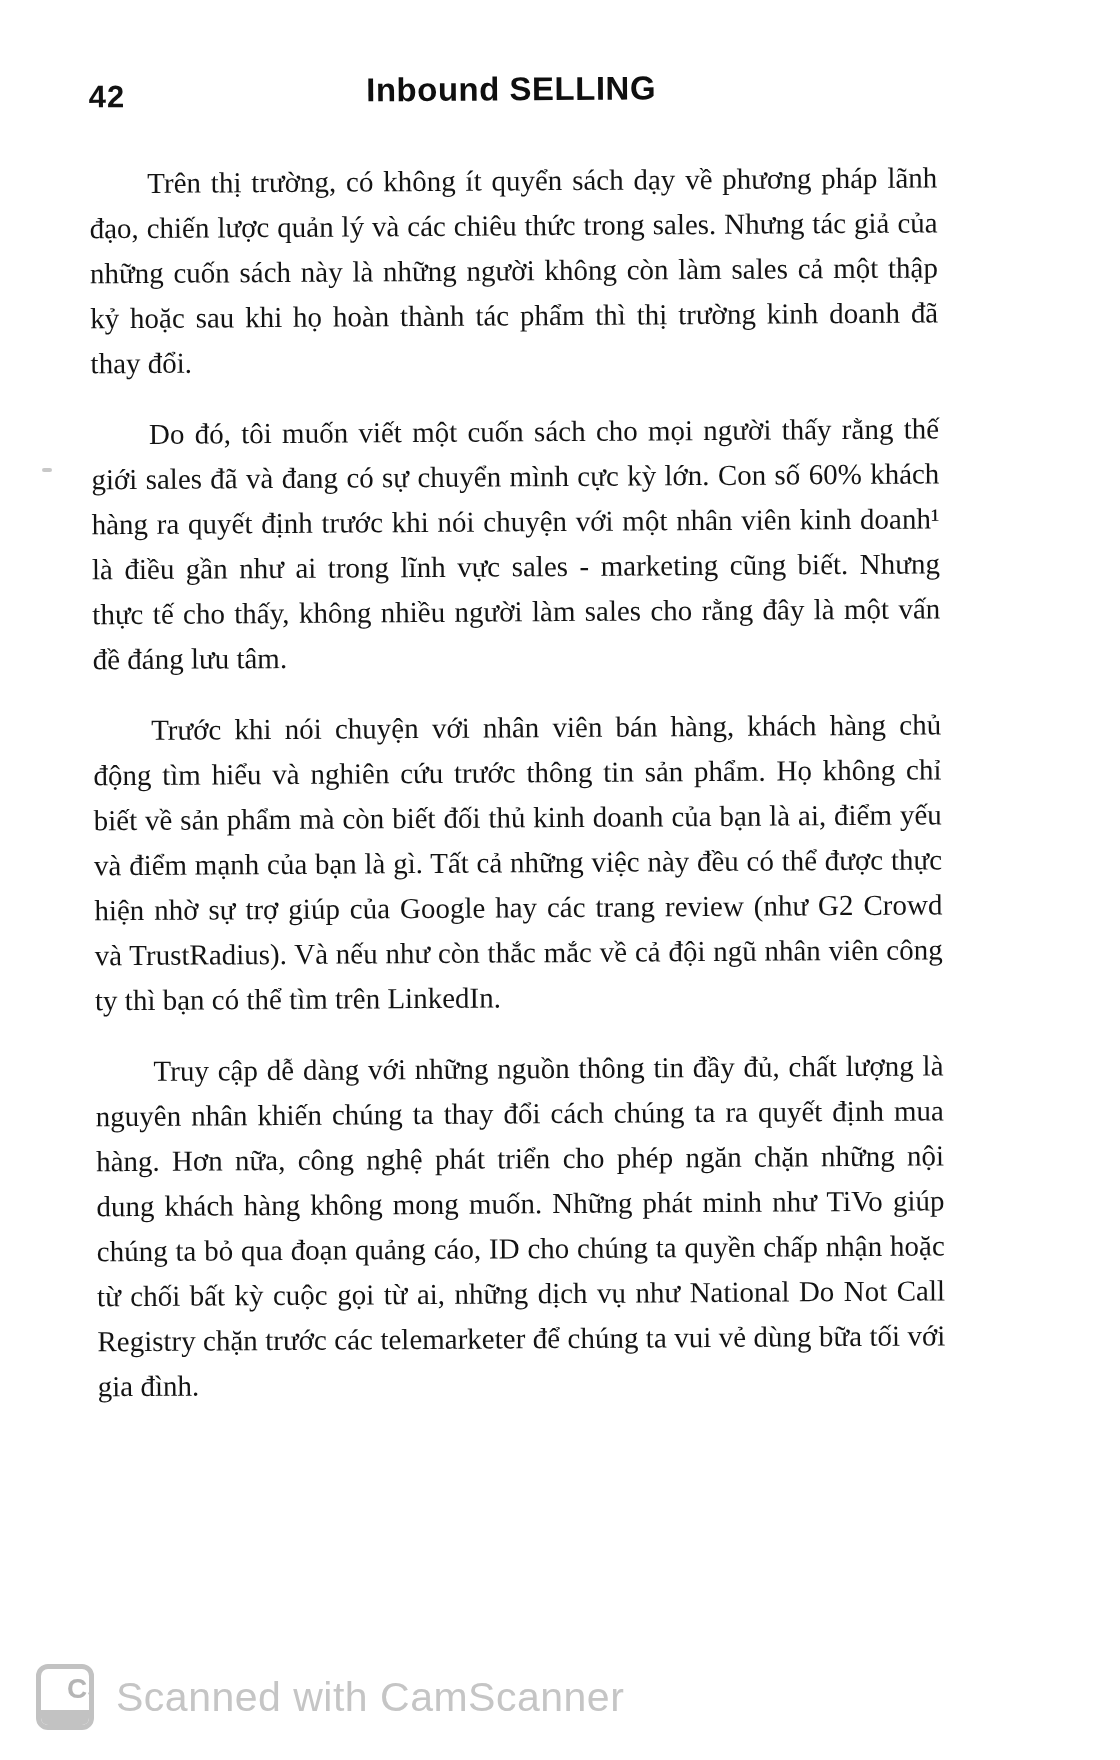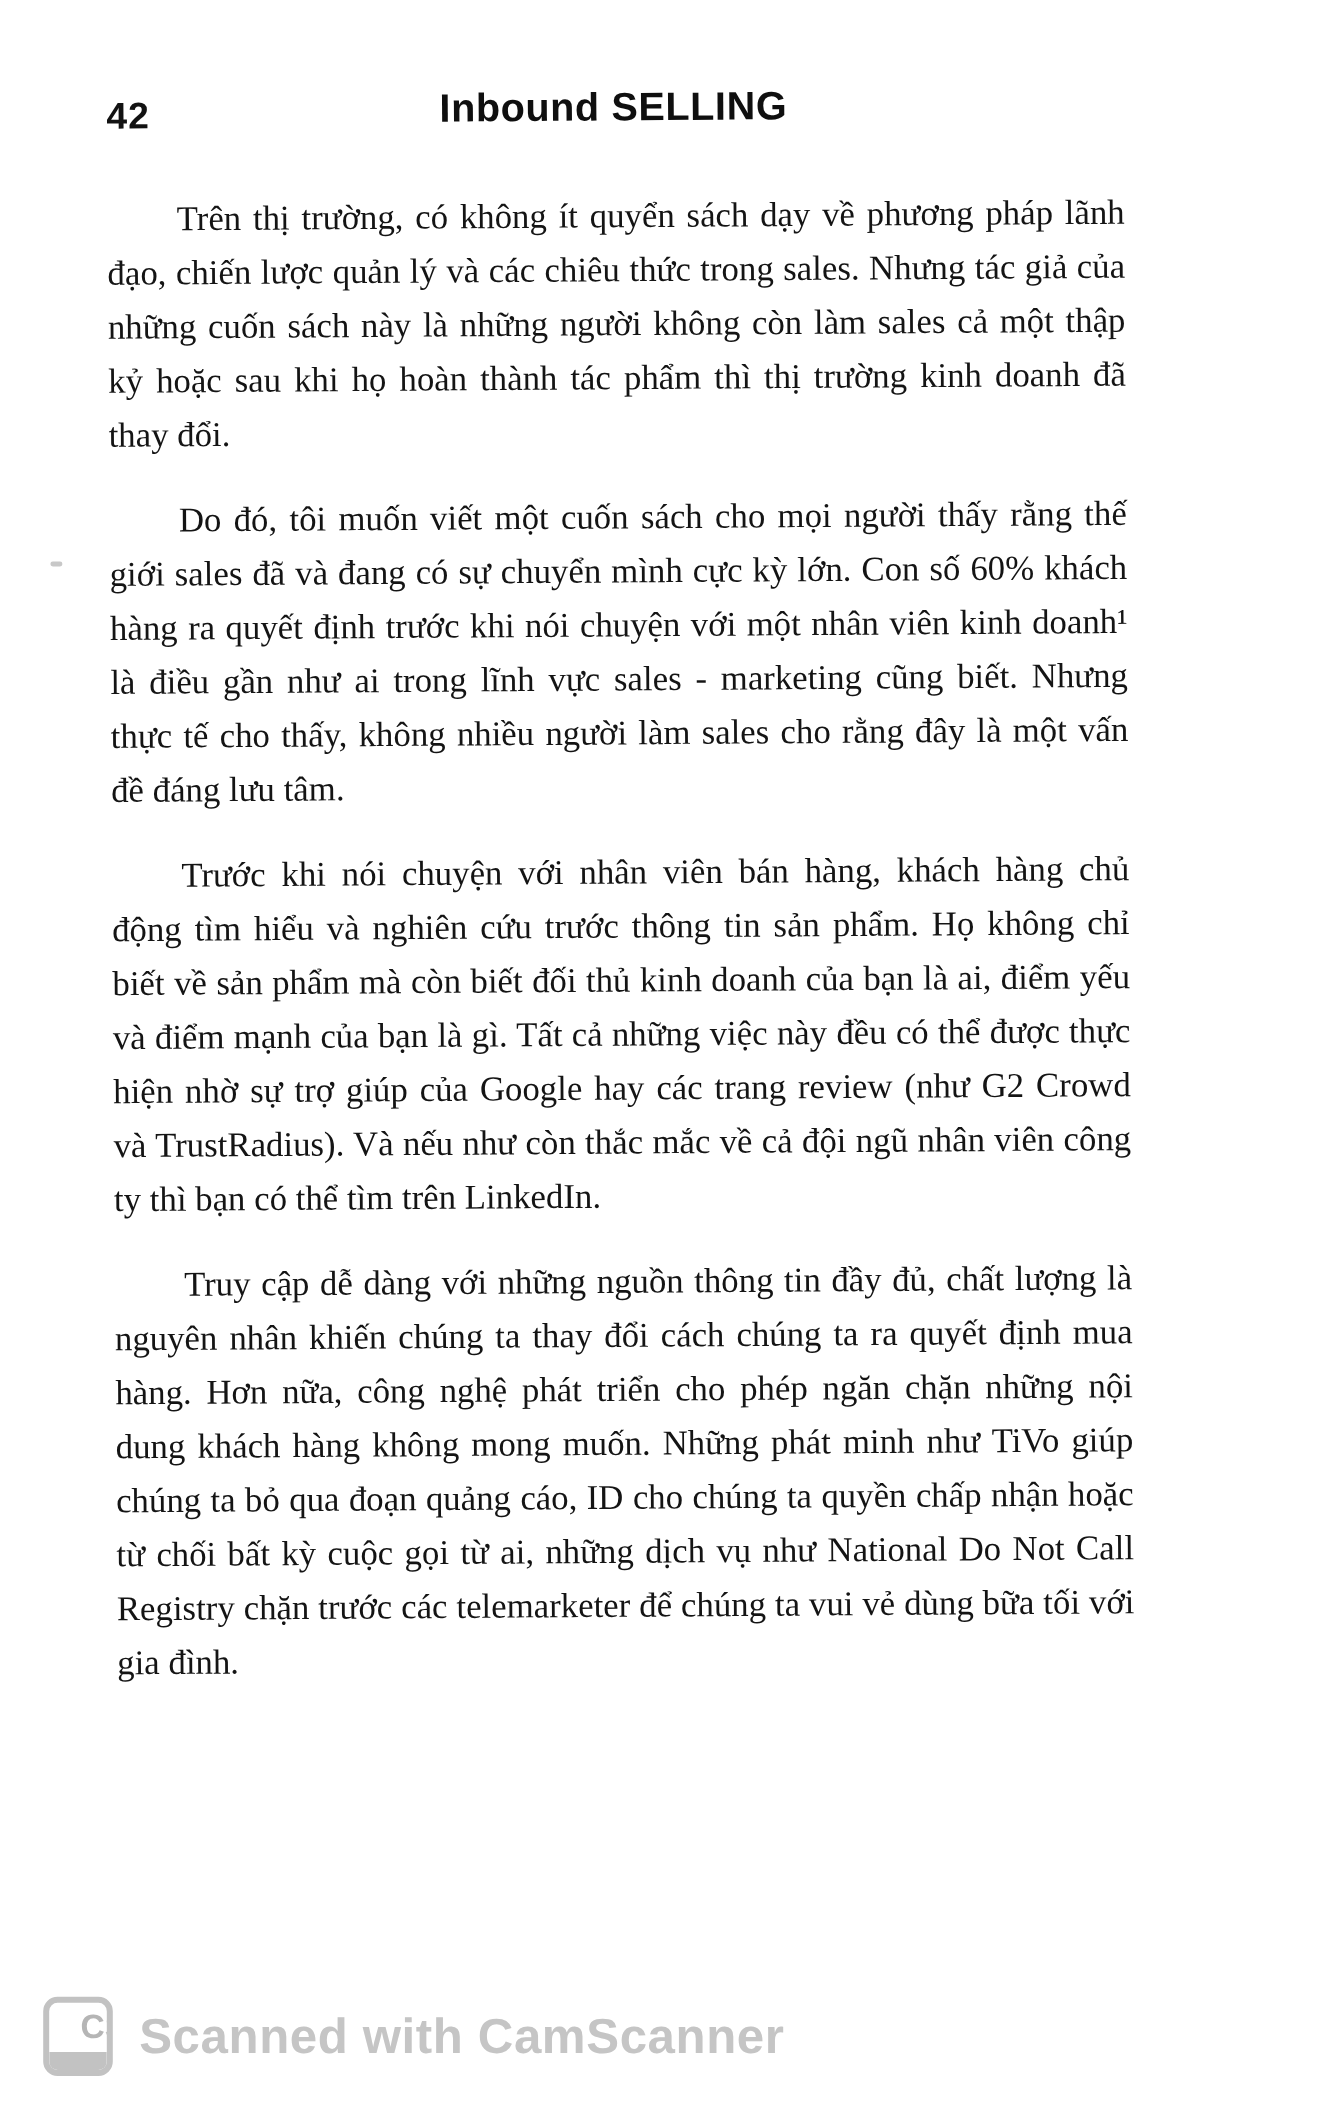--- a/index.html
+++ b/index.html
@@ -108,21 +108,21 @@
     position: absolute;
     bottom: 0;
     left: 0;
     right: 0;
     height: 15px;
     background: #c2c2c2;
   }
   .watermark-label {
     font-family: "Liberation Sans", sans-serif;
     font-size: 41px;
-    font-weight: 700;
+    font-weight: 400;
     color: #c5c5c5;
     letter-spacing: 0.5px;
     white-space: nowrap;
   }
 </style>
 </head>
 <body>
 
 <div class="page">
 

